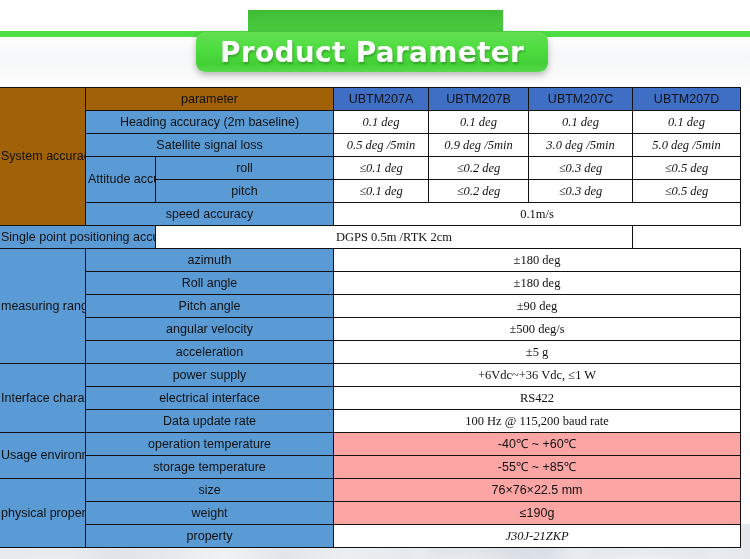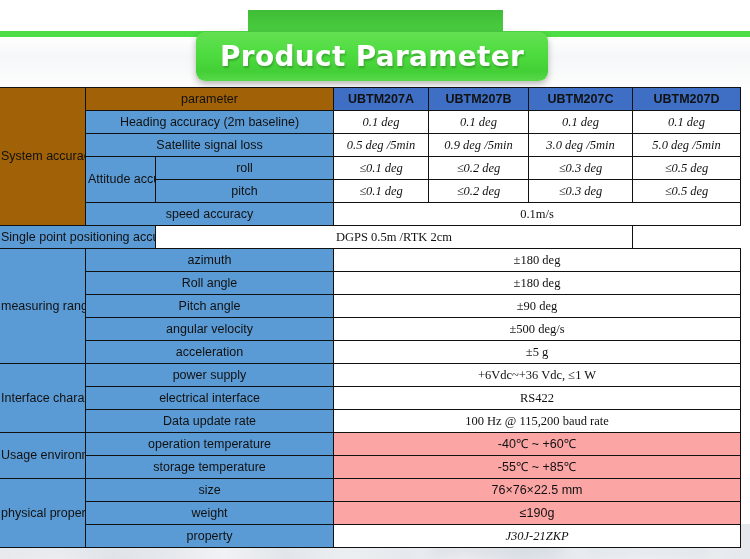--- a/index.html
+++ b/index.html
@@ -61,21 +61,21 @@
     background: #4ddd44;
   }
   #banner-shadow-block {
     position: absolute;
     left: 248px; top: 10px; width: 255px; height: 24px;
     background: #44cc3a;
     background-image: linear-gradient(to bottom, #3fbd36 0%, #4ccf41 100%);
   }
   #banner {
     position: absolute;
-    left: 196px; top: 32px; width: 352px; height: 49px;
+    left: 196px; top: 32px; width: 352px; height: 40px;
     border-radius: 9px;
     background: linear-gradient(to bottom, #64e052 0%, #4ddc3f 45%, #43cf36 80%, #58d94a 100%);
     box-shadow: 0 3px 7px rgba(0,0,0,0.28);
     display: flex;
     align-items: center;
     justify-content: center;
   }
   #banner-title {
     font-family: "DejaVu Sans", sans-serif;
     font-size: 28px;
@@ -119,21 +119,21 @@
   }
   td.sublbl {
     background: #5b9bd5;
     font-size: 12.5px;
     white-space: normal;
     line-height: 1.2;
   }
   td.hdr {
     background: #3f6fc4;
     color: #ffffff;
-    font-weight: bold;
+    font-weight: normal;
     font-size: 12.5px;
   }
   td.hdr-lbl {
     background: #a16207;
     font-size: 13px;
   }
   td.val {
     background: #ffffff;
     font-family: "Liberation Serif", serif;
     font-size: 13px;

